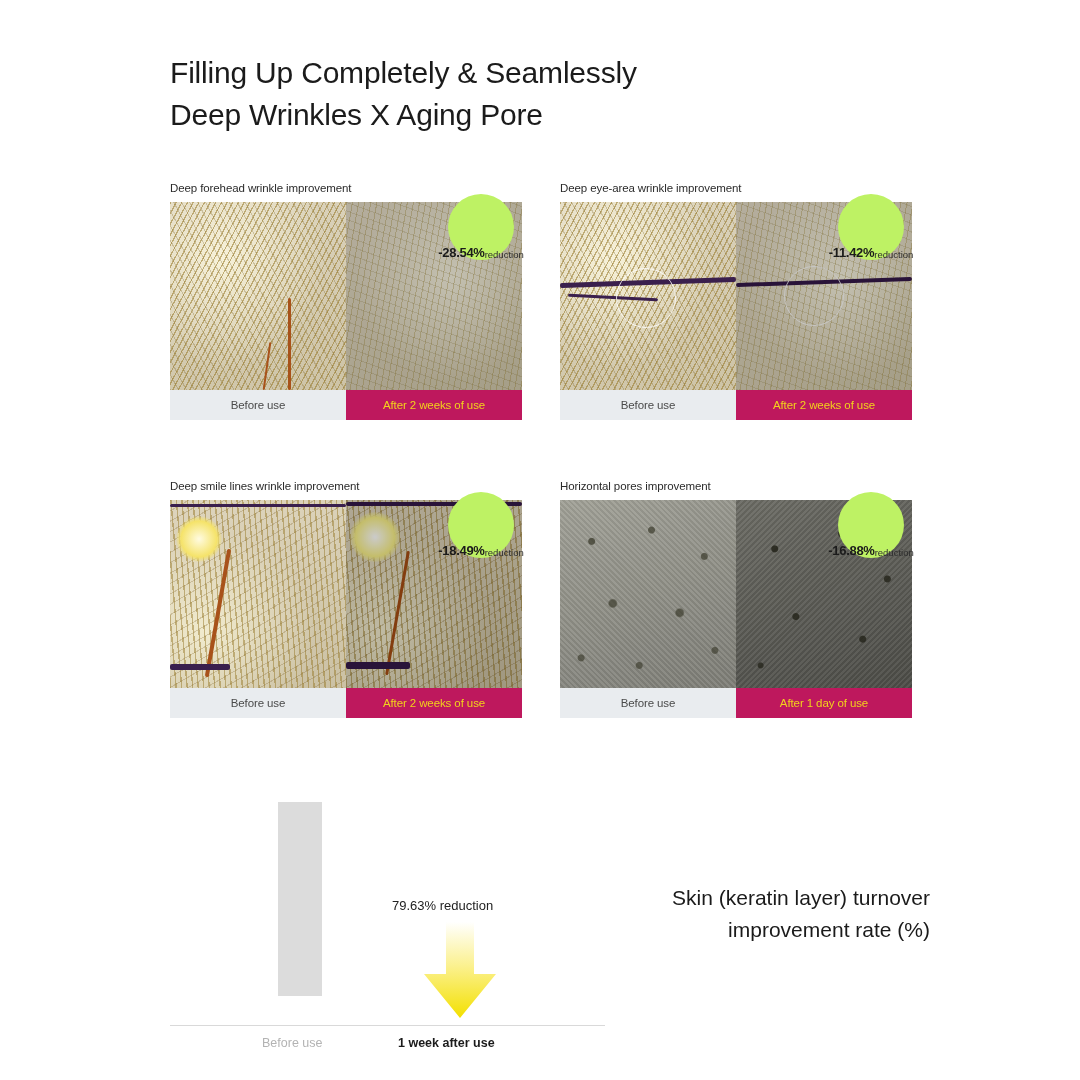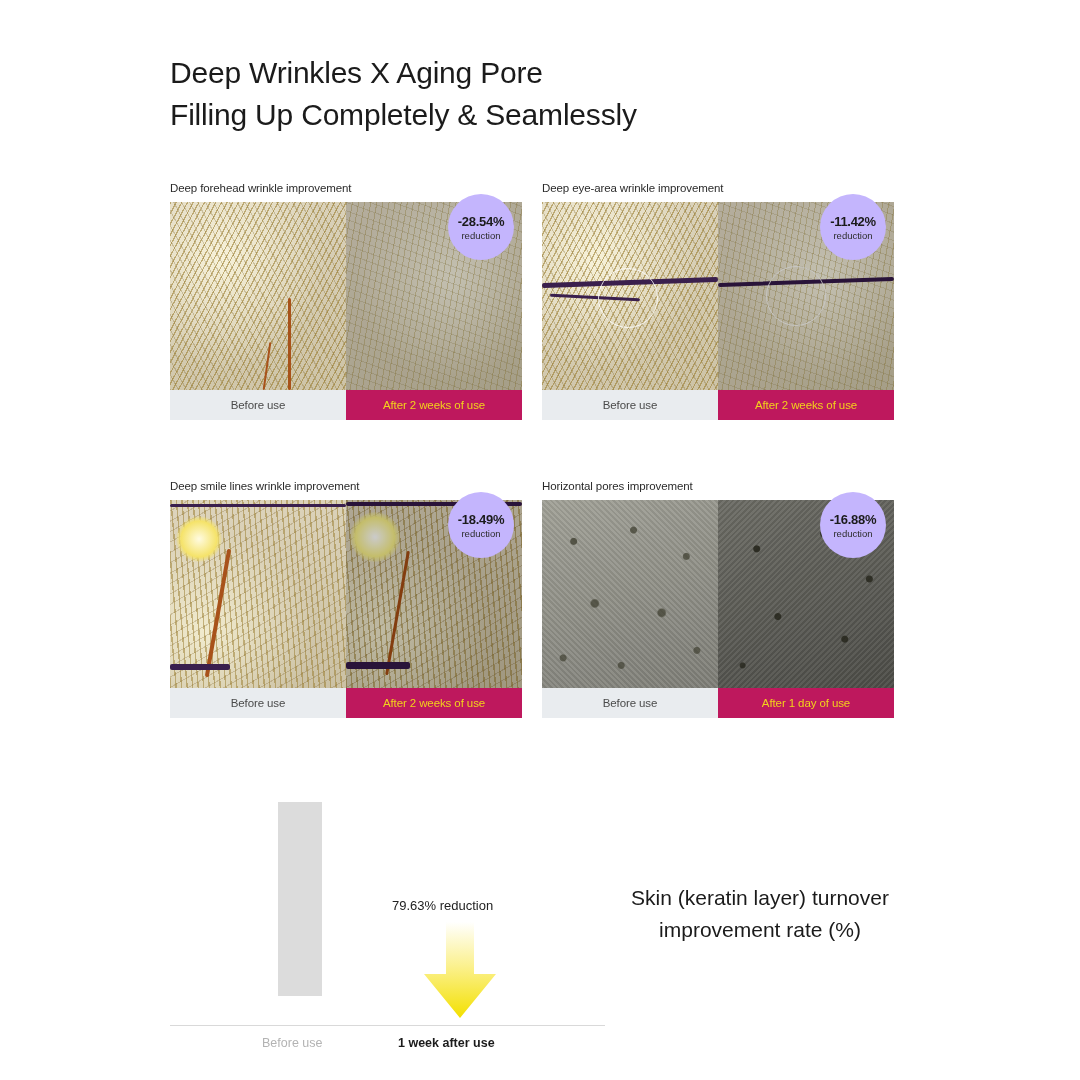--- a/index.html
+++ b/index.html
@@ -33,21 +33,21 @@
 
   
   .panels {
     position: absolute;
     left: 170px;
     top: 182px;
     width: 740px;
   }
   .panel-row {
     display: flex;
-    gap: 20px;
+    gap: 38px;
   }
   .panel-row + .panel-row {
     margin-top: 60px;
   }
   .panel {
     width: 352px;
     position: relative;
   }
   .panel-title {
     font-size: 11.5px;
@@ -152,24 +152,24 @@
     border: 1px solid rgba(255,255,255,0.8);
     border-radius: 50%;
   }
 
   
   .badge {
     position: absolute;
     width: 66px;
     height: 66px;
     border-radius: 50%;
-    background: #c4b5fd;
+    background: #bef264;
     display: flex;
-    flex-direction: column;
-    align-items: center;
+    flex-direction: row;
+    align-items: flex-end;
     justify-content: center;
     z-index: 5;
   }
   .badge .pct {
     font-size: 13px;
     font-weight: 700;
     color: #1b1b1b;
     letter-spacing: -0.3px;
   }
   .badge .lbl {
@@ -233,32 +233,32 @@
     left: 228px;
     top: 266px;
     color: #1b1b1b;
     font-weight: 700;
   }
   .chart-title {
     position: absolute;
     left: 420px;
     top: 112px;
     width: 340px;
-    text-align: center;
+    text-align: right;
     font-size: 21px;
     line-height: 32px;
     color: #1b1b1b;
   }
 </style>
 </head>
 <body>
 
 <div class="heading">
+  <div class="line">Filling Up Completely &amp; Seamlessly</div>
   <div class="line">Deep Wrinkles X Aging Pore</div>
-  <div class="line">Filling Up Completely &amp; Seamlessly</div>
 </div>
 
 <div class="panels">
 
   <div class="panel-row">
 
     <div class="panel">
       <div class="panel-title">Deep forehead wrinkle improvement</div>
       <div class="pair">
         <div class="half">

